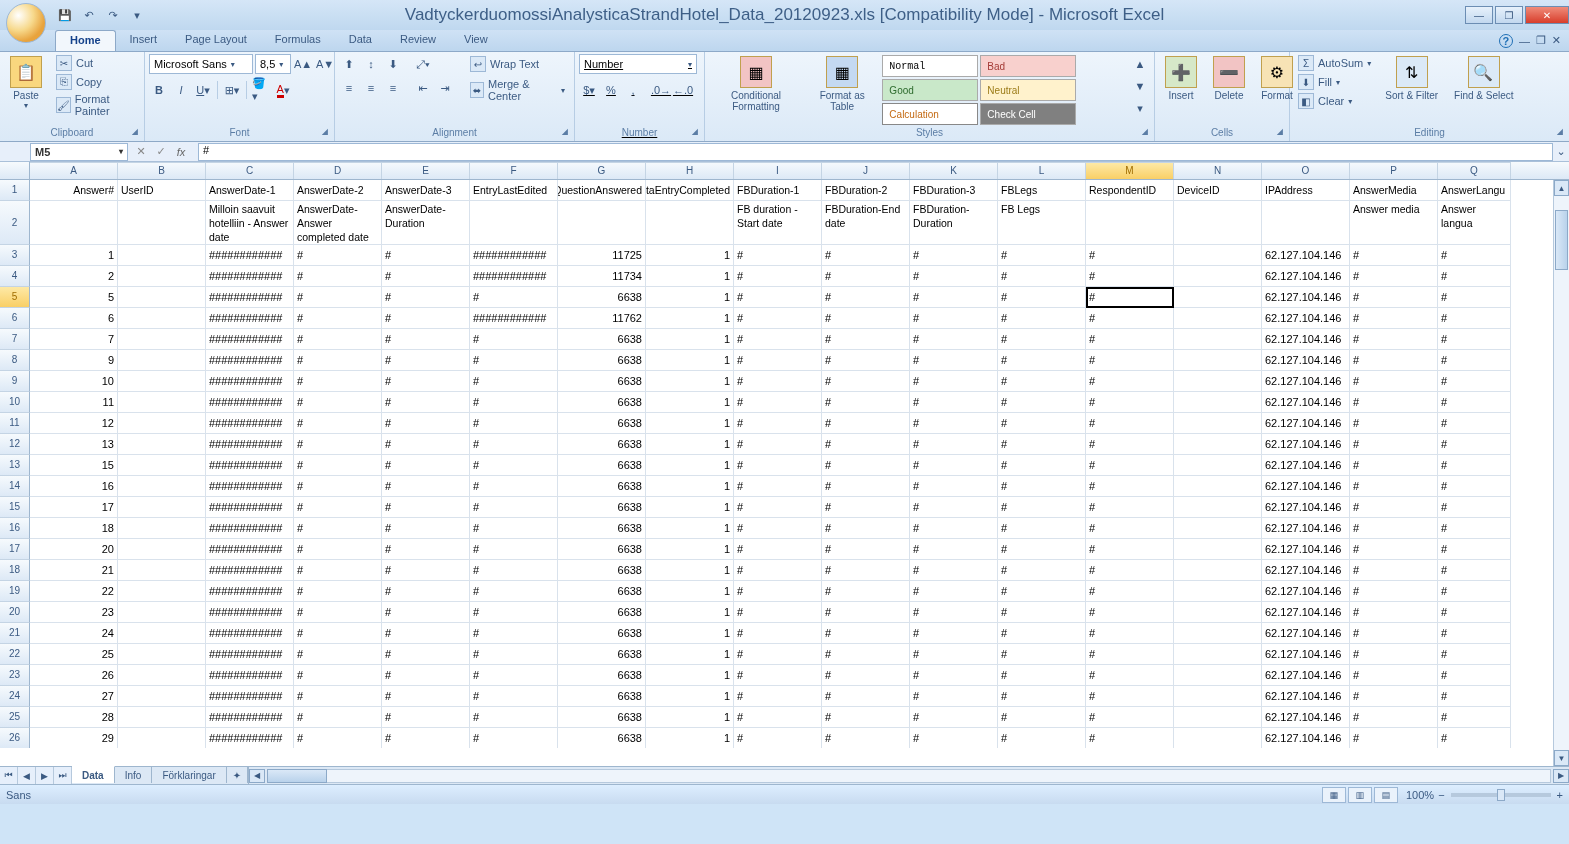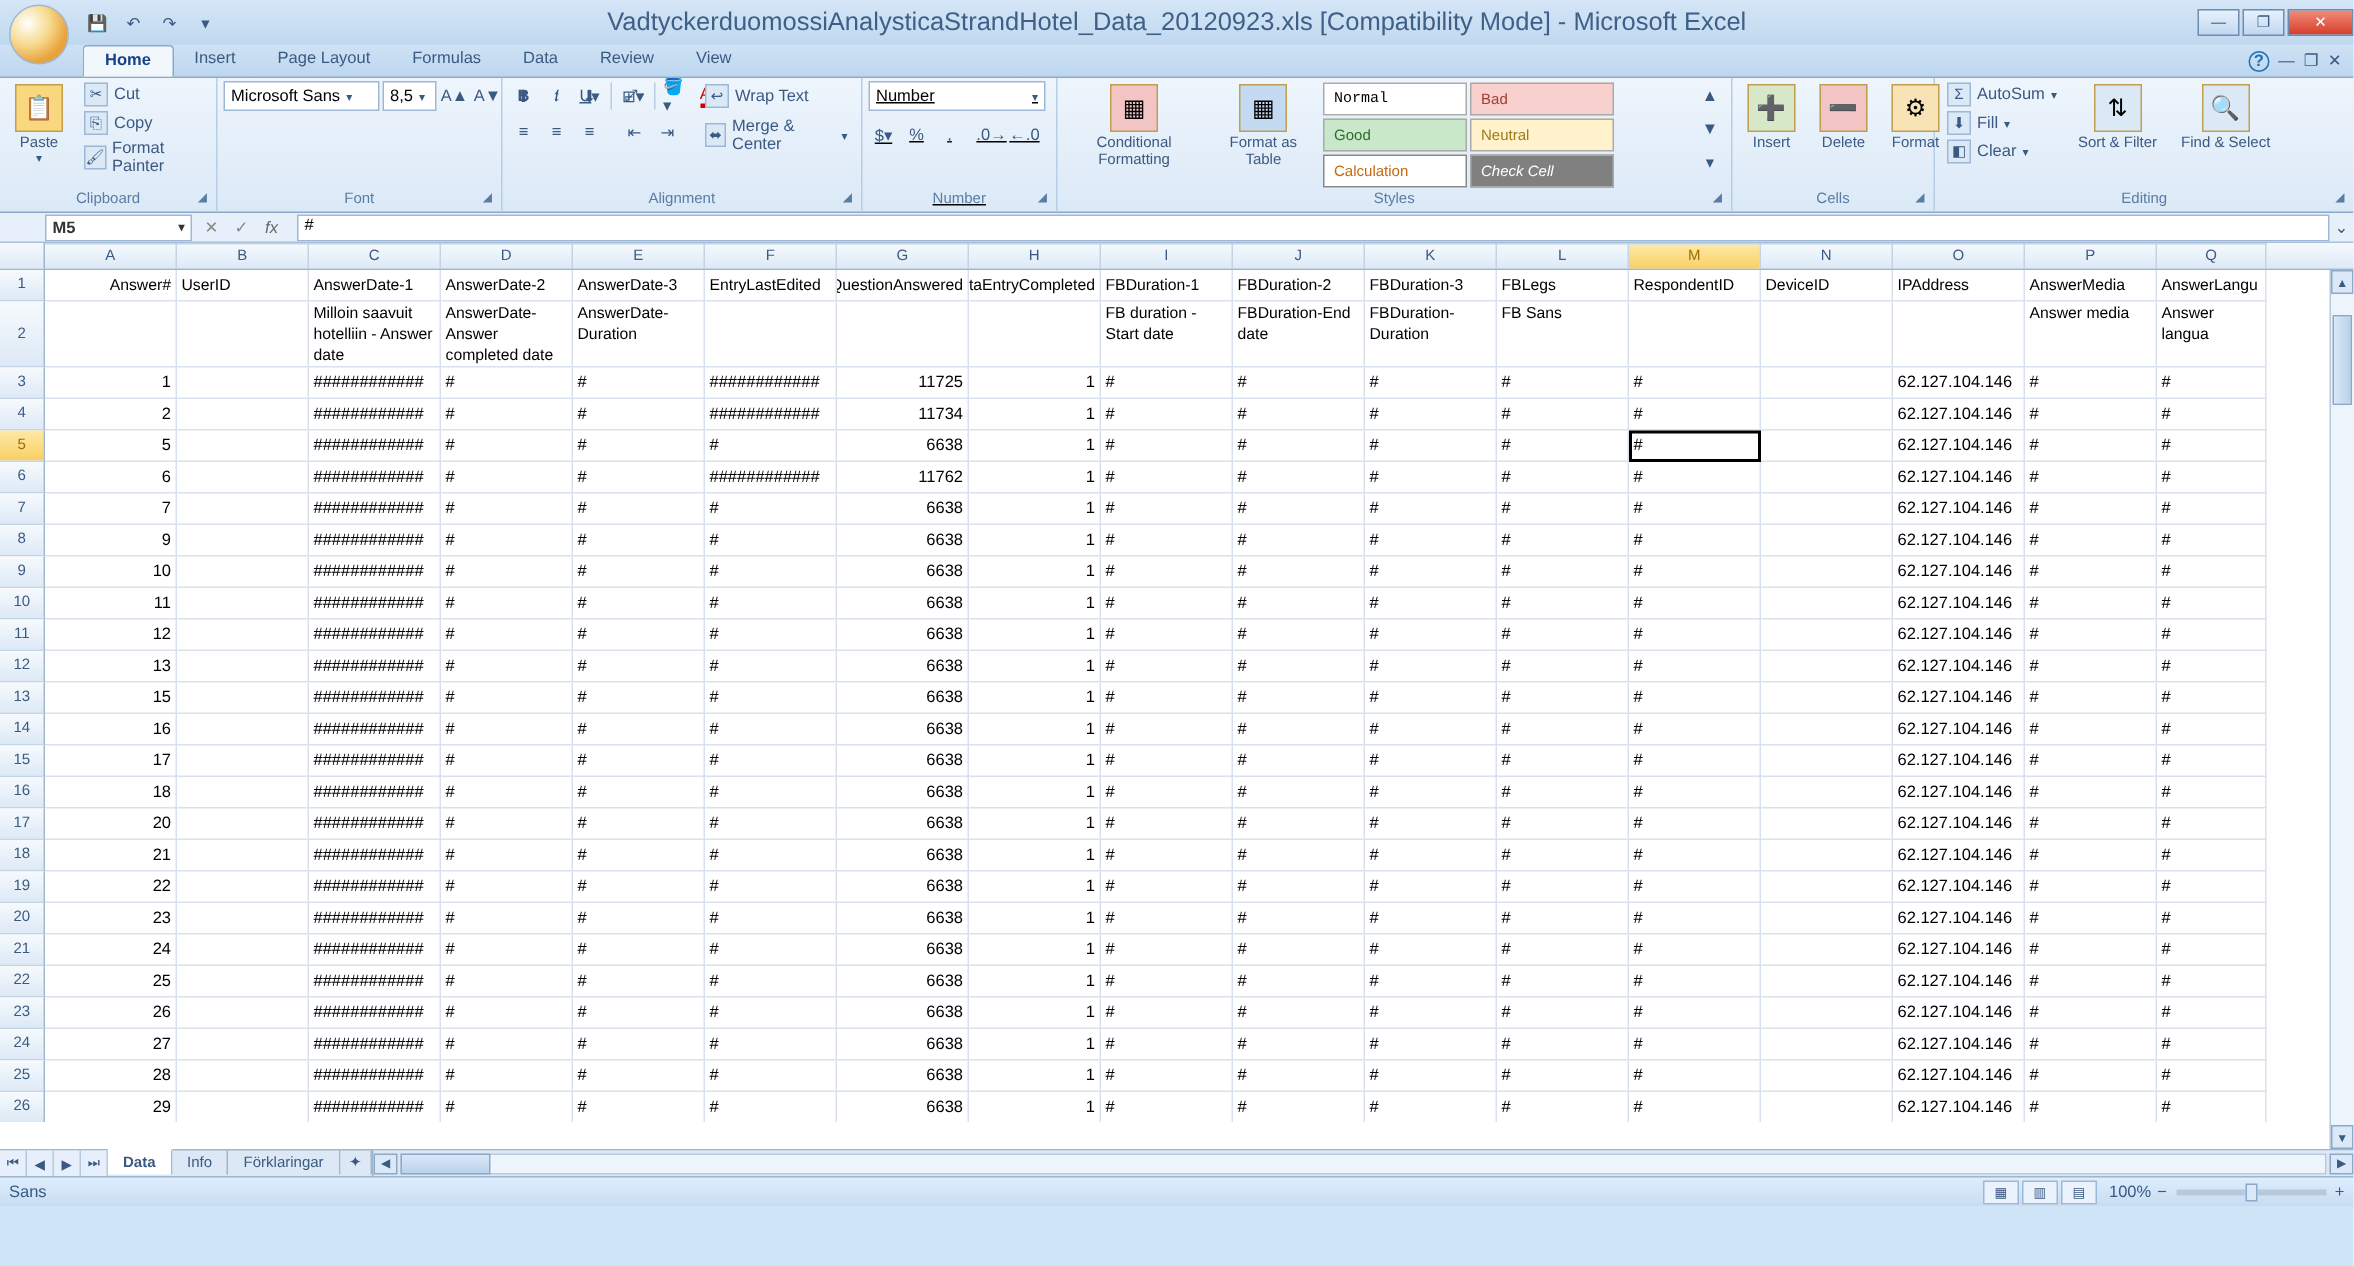--- a/index.html
+++ b/index.html
@@ -33,21 +33,21 @@
 .big-btn .lbl { font-size:10px; color:#3b5a82; text-align:center; margin-top:2px; }
 .small-list { display:flex; flex-direction:column; gap:1px; }
 .small-btn { display:flex; align-items:center; gap:4px; padding:1px 4px; cursor:pointer; color:#3b5a82; font-size:10px; }
 .small-btn .sicon { width:16px; height:16px; background:#dbe9f7; border:1px solid #9db8d6; display:inline-flex; align-items:center; justify-content:center; font-size:10px; }
 .font-row { display:flex; gap:2px; align-items:center; margin-bottom:2px; }
 .combo { border:1px solid #9db8d6; background:#fff; height:20px; display:flex; align-items:center; padding:0 4px; font-size:10px; }
 .combo .arrow { margin-left:4px; font-size:8px; color:#3b5a82; }
 .sq-btn { width:20px; height:20px; border:1px solid transparent; display:flex; align-items:center; justify-content:center; cursor:pointer; font-size:11px; color:#3b5a82; }
 .style-box { width:96px; height:22px; border:1px solid #aaa; display:flex; align-items:center; padding:0 6px; font-size:10px; margin:1px; }
 .style-normal{background:#fff;font-family:Liberation Mono, monospace;} .style-bad{background:#f8d0cd;color:#a43b36;} .style-good{background:#c9e8c9;color:#2e6b2e;text-align:center;}
-.style-neutral{background:#fff2cc;color:#9c7c19;} .style-calc{background:#fff;color:#c46a12;border-color:#888;} .style-check{background:#808080;color:#fff;font-style:italic;}
+.style-neutral{background:#fff2cc;color:#9c7c19;} .style-calc{background:#fff;color:#c46a12;border-color:#888;} .style-check{background:#808080;color:#fff;}
 
 
 .namebar { height:20px; background:#e7effa; border-bottom:1px solid #aac0d9; display:flex; align-items:center; }
 .namebox { width:98px; border:1px solid #9db8d6; background:#fff; height:18px; margin-left:30px; display:flex; align-items:center; padding:0 4px; font-size:11px; color:#333; font-weight:bold; }
 .namebox .arrow { margin-left:auto; font-size:8px; }
 .fx-btns { display:flex; gap:2px; margin:0 4px; }
 .fx-btn { width:18px; height:18px; display:flex; align-items:center; justify-content:center; color:#888; font-size:11px; }
 .fx-label { font-style:italic; color:#666; margin-right:4px; }
 .formula-input { flex:1; border:1px solid #9db8d6; background:#fff; height:18px; padding:0 4px; font-size:11px; }
 
@@ -156,21 +156,21 @@
         <div class="small-btn">
             <span class="sicon">🖌</span>
             <span>Format Painter</span>
           </div>
       </div>
     </div>
     <div class="group-label">Clipboard</div>
   </div>
 
   <div class="group" style="width:190px;">
-    <div class="group-body" style="flex-direction:row;">
+    <div class="group-body" style="flex-direction:column;">
       <div class="font-row">
         <div class="combo" style="width:104px;">
             <span>Microsoft Sans</span>
             <span class="arrow">▾</span>
           </div>
         <div class="combo" style="width:36px;">
             <span>8,5</span>
             <span class="arrow">▾</span>
           </div>
         <div class="sq-btn">A▲</div>
@@ -387,21 +387,21 @@
         <div class="cell cw-B"></div>
         <div class="cell cw-C">Milloin saavuit hotelliin - Answer date</div>
         <div class="cell cw-D">AnswerDate-Answer completed date</div>
         <div class="cell cw-E">AnswerDate-Duration</div>
         <div class="cell cw-F"></div>
         <div class="cell cw-G r"></div>
         <div class="cell cw-H r"></div>
         <div class="cell cw-I">FB duration - Start date</div>
         <div class="cell cw-J">FBDuration-End date</div>
         <div class="cell cw-K">FBDuration-Duration</div>
-        <div class="cell cw-L">FB Sans</div>
+        <div class="cell cw-L">FB Legs</div>
         <div class="cell cw-M"></div>
         <div class="cell cw-N"></div>
         <div class="cell cw-O"></div>
         <div class="cell cw-P">Answer media</div>
         <div class="cell cw-Q">Answer langua</div>
       </div>
       <div class="row">
         <div class="row-h">3</div>
         <div class="cell cw-A r">1</div>
         <div class="cell cw-B"></div>

